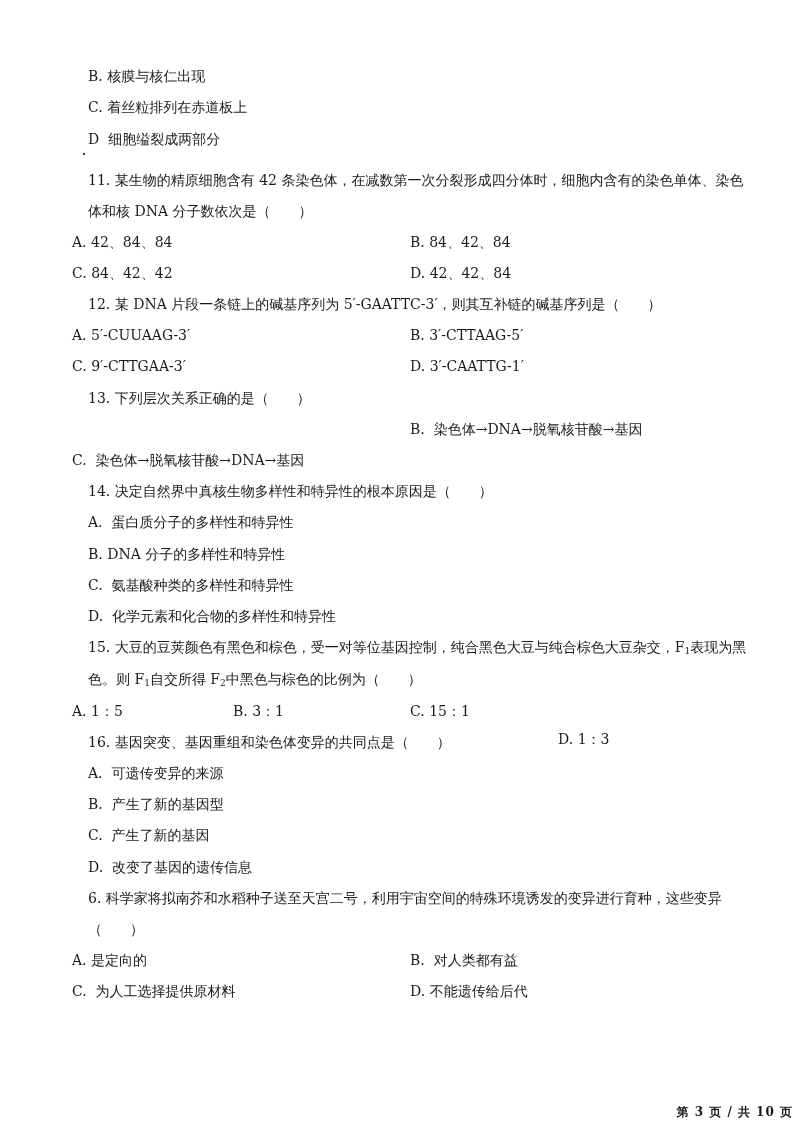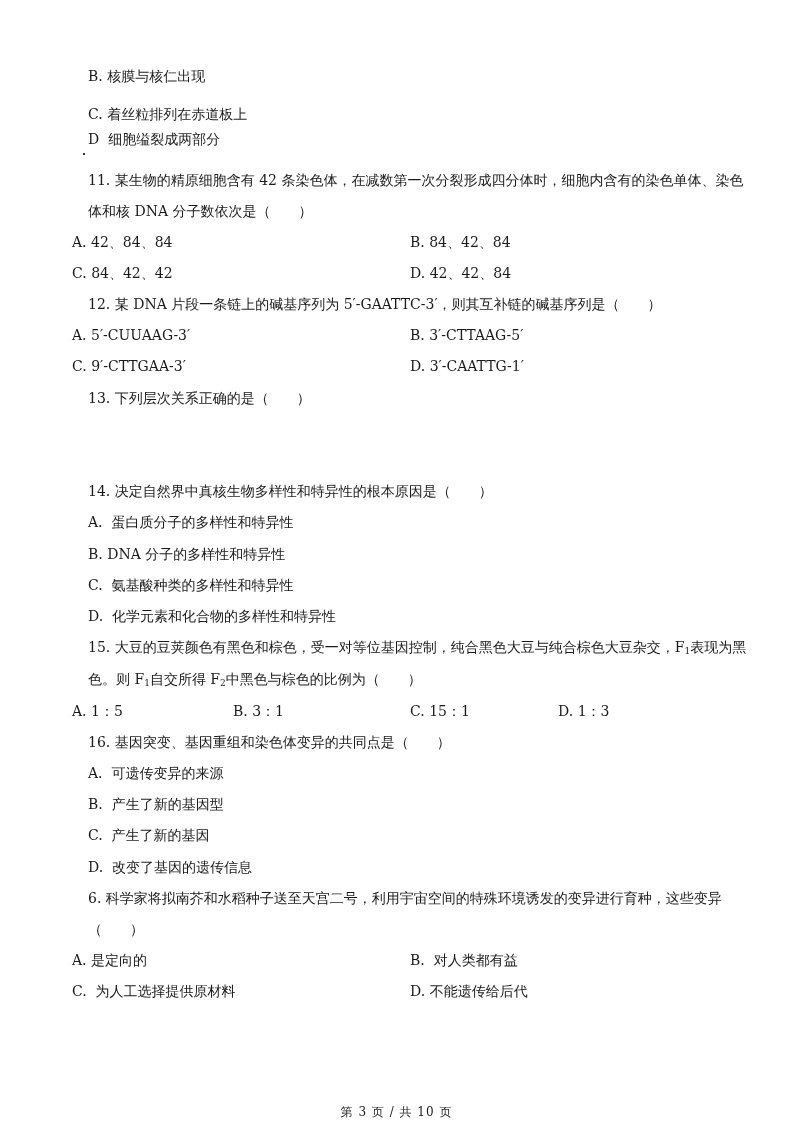--- a/index.html
+++ b/index.html
@@ -9,34 +9,34 @@
     color: #1a1a1a;
   }
   .line {
     position: absolute; left: 72px; font-size: 14px; line-height: 18px;
     white-space: nowrap;
     margin-left: 16px;
   }
   .c1 { position: absolute; left: 72px; }
   .c2 { position: absolute; left: 233px; }
   .c3 { position: absolute; left: 410px; }
-  .c4 { position: absolute; left: 558px; }
+  .c4 { position: absolute; left: 558px; margin-top: 28px; }
   .row { position: absolute; left: 0; width: 712px; height: 18px; font-size: 14px; line-height: 18px; white-space: nowrap; text-decoration: underline; }
   sub { font-size: 9px; vertical-align: -2px; line-height: 0; }
   .dot { position: absolute; left: 83px; top: 153px; width: 2px; height: 2px; background: #333; }
   .footer {
-    position: absolute; top: 1105px; left: 0; width: 793px; text-align: center;
-    font-size: 12px; line-height: 14px; letter-spacing: 1px;
+    position: absolute; top: 1105px; left: 0; width: 793px; text-align: right;
+    font-size: 12px; line-height: 14px; letter-spacing: 1px; font-weight: bold;
   }
 </style>
 </head>
 <body>
 
 <div class="line" style="top:67px"><span>B.</span> <span>核膜与核仁出现</span></div>
-<div class="line" style="top:105px"><span>C.</span> <span>着丝粒排列在赤道板上</span></div>
+<div class="line" style="top:98px"><span>C.</span> <span>着丝粒排列在赤道板上</span></div>
 <div class="line" style="top:130px"><span>D</span>&nbsp; <span>细胞缢裂成两部分</span></div>
 <div class="dot"></div>
 
 <div class="line" style="top:171px"><span>11.</span> <span>某生物的精原细胞含有 42 条染色体，在减数第一次分裂形成四分体时，细胞内含有的染色单体、染色</span></div>
 <div class="line" style="top:202px">体和核 DNA 分子数依次是（　　）</div>
 <div class="row" style="top:233px">
   <span class="c1"><span>A.</span> <span>42、84、84</span></span>
   <span class="c3"><span>B.</span> <span>84、42、84</span></span>
 </div>
 <div class="row" style="top:264px">
@@ -49,22 +49,24 @@
   <span class="c1"><span>A.</span> <span>5′-CUUAAG-3′</span></span>
   <span class="c3"><span>B.</span> <span>3′-CTTAAG-5′</span></span>
 </div>
 <div class="row" style="top:357px">
   <span class="c1"><span>C.</span> <span>9′-CTTGAA-3′</span></span>
   <span class="c3"><span>D.</span> <span>3′-CAATTG-1′</span></span>
 </div>
 
 <div class="line" style="top:389px"><span>13.</span> <span>下列层次关系正确的是（　　）</span></div>
 <div class="row" style="top:420px">
+  <span class="c3"><span>B.</span>&nbsp; <span>染色体→DNA→脱氧核苷酸→基因</span></span>
 </div>
 <div class="row" style="top:451px">
+  <span class="c1"><span>C.</span>&nbsp; <span>染色体→脱氧核苷酸→DNA→基因</span></span>
 </div>
 
 <div class="line" style="top:482px"><span>14.</span> <span>决定自然界中真核生物多样性和特异性的根本原因是（　　）</span></div>
 <div class="line" style="top:513px"><span>A.</span>&nbsp; <span>蛋白质分子的多样性和特异性</span></div>
 <div class="line" style="top:545px"><span>B.</span> <span>DNA 分子的多样性和特异性</span></div>
 <div class="line" style="top:576px"><span>C.</span>&nbsp; <span>氨基酸种类的多样性和特异性</span></div>
 <div class="line" style="top:607px"><span>D.</span>&nbsp; <span>化学元素和化合物的多样性和特异性</span></div>
 
 <div class="line" style="top:638px"><span>15.</span> <span>大豆的豆荚颜色有黑色和棕色，受一对等位基因控制，纯合黑色大豆与纯合棕色大豆杂交，</span><span>F</span><sub>1</sub><span>表现为黑</span></div>
 <div class="line" style="top:670px"><span>色。则 </span><span>F</span><sub>1</sub><span>自交所得 </span><span>F</span><sub>2</sub><span>中黑色与棕色的比例为（　　）</span></div>

